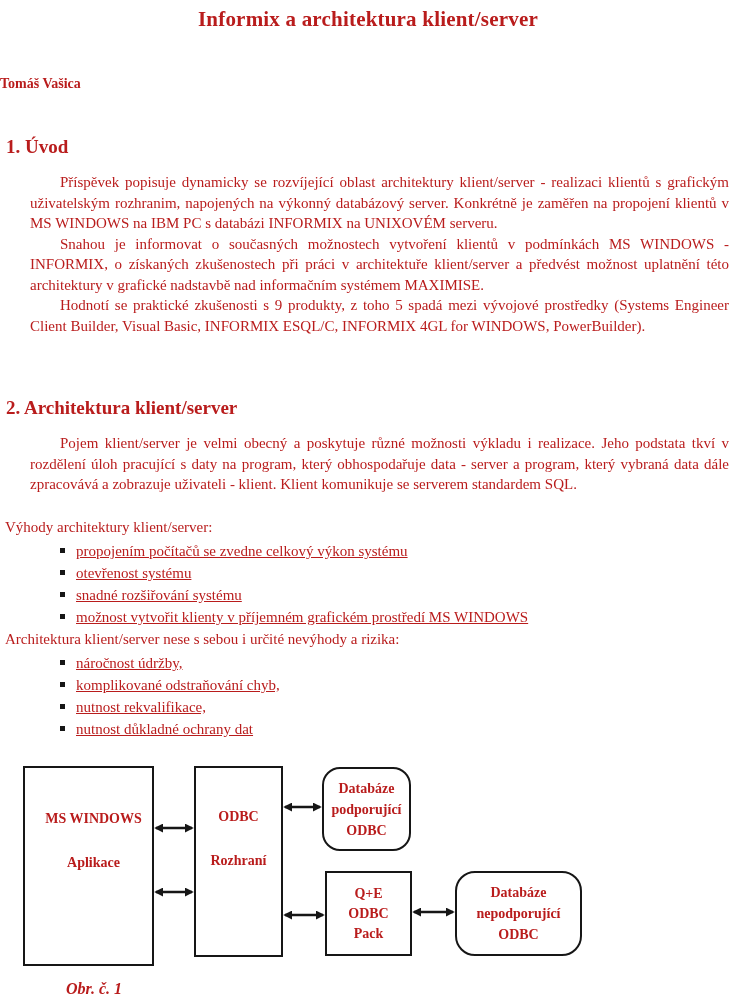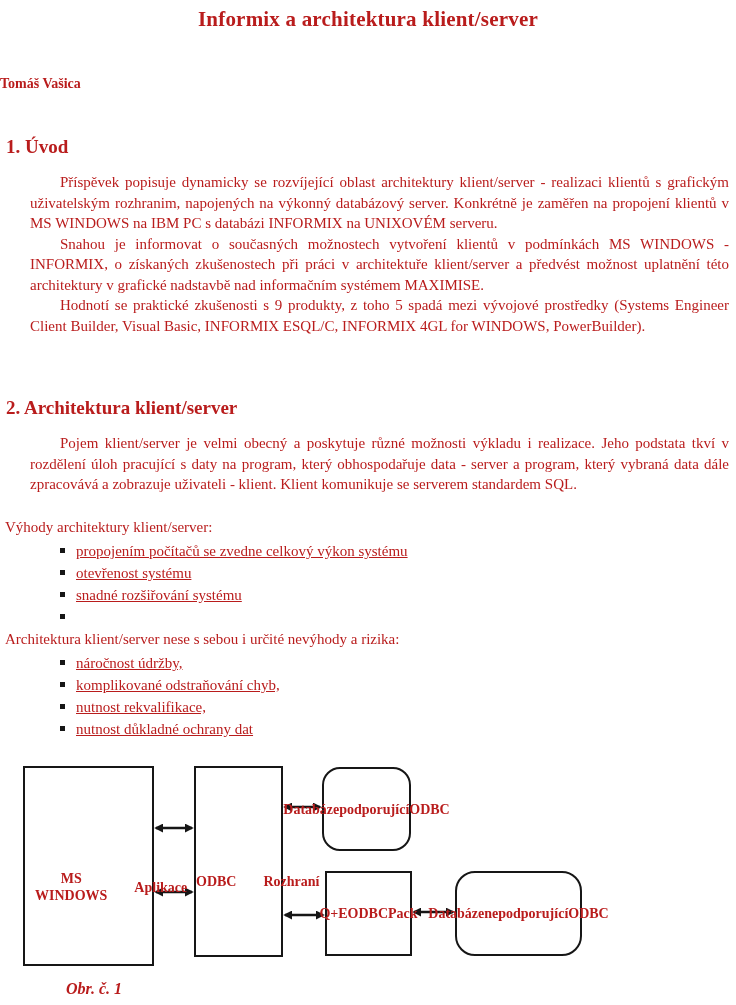--- a/index.html
+++ b/index.html
@@ -74,21 +74,21 @@
     position: absolute;
     top: 0; left: 0;
     width: 736px; height: 245px;
   }
   .dbox {
     position: absolute;
     box-sizing: border-box;
     border: 2.5px solid #161616;
     background: #ffffff;
     display: flex;
-    flex-direction: row;
+    flex-direction: column;
     align-items: center;
     text-align: center;
     font-weight: bold;
     font-size: 14px;
   }
   .dbox .bline { line-height: 17px; }
   .box-msw   { left: 23px;  top: 6px;   width: 131px; height: 200px; padding-top: 42px; gap: 27px; padding-left: 10px; }
   .box-odbc  { left: 194px; top: 6px;   width: 89px;  height: 191px; padding-top: 40px; gap: 27px; }
   .box-dbs   { left: 322px; top: 7px;   width: 89px;  height: 84px;  justify-content: center; border-radius: 18px; }
   .box-dbs .bline, .box-dbn .bline, .box-qe .bline { line-height: 21px; }
@@ -124,21 +124,21 @@
   <div class="textblock" style="top:433px">
     <p>Pojem klient/server je velmi obecný a poskytuje různé možnosti výkladu i realizace. Jeho podstata tkví v rozdělení úloh pracující s daty na program, který obhospodařuje data - server a program, který vybraná data dále zpracovává a zobrazuje uživateli - klient. Klient komunikuje se serverem standardem SQL.</p>
   </div>
 
   <div class="flush-line" style="top:517px">Výhody architektury klient/server:</div>
 
   <ul class="blist" style="top:540px">
     <li><span class="sq"></span><span>propojením počítačů se zvedne celkový výkon systému</span></li>
     <li><span class="sq"></span><span>otevřenost systému</span></li>
     <li><span class="sq"></span><span>snadné rozšiřování systému</span></li>
-    <li><span class="sq"></span></li>
+    <li><span class="sq"></span><span>možnost vytvořit klienty v příjemném grafickém prostředí MS WINDOWS</span></li>
   </ul>
 
   <div class="flush-line" style="top:629px">Architektura klient/server nese s sebou i určité nevýhody a rizika:</div>
 
   <ul class="blist" style="top:652px">
     <li><span class="sq"></span><span>náročnost údržby,</span></li>
     <li><span class="sq"></span><span>komplikované odstraňování chyb,</span></li>
     <li><span class="sq"></span><span>nutnost rekvalifikace,</span></li>
     <li><span class="sq"></span><span>nutnost důkladné ochrany dat</span></li>
   </ul>

